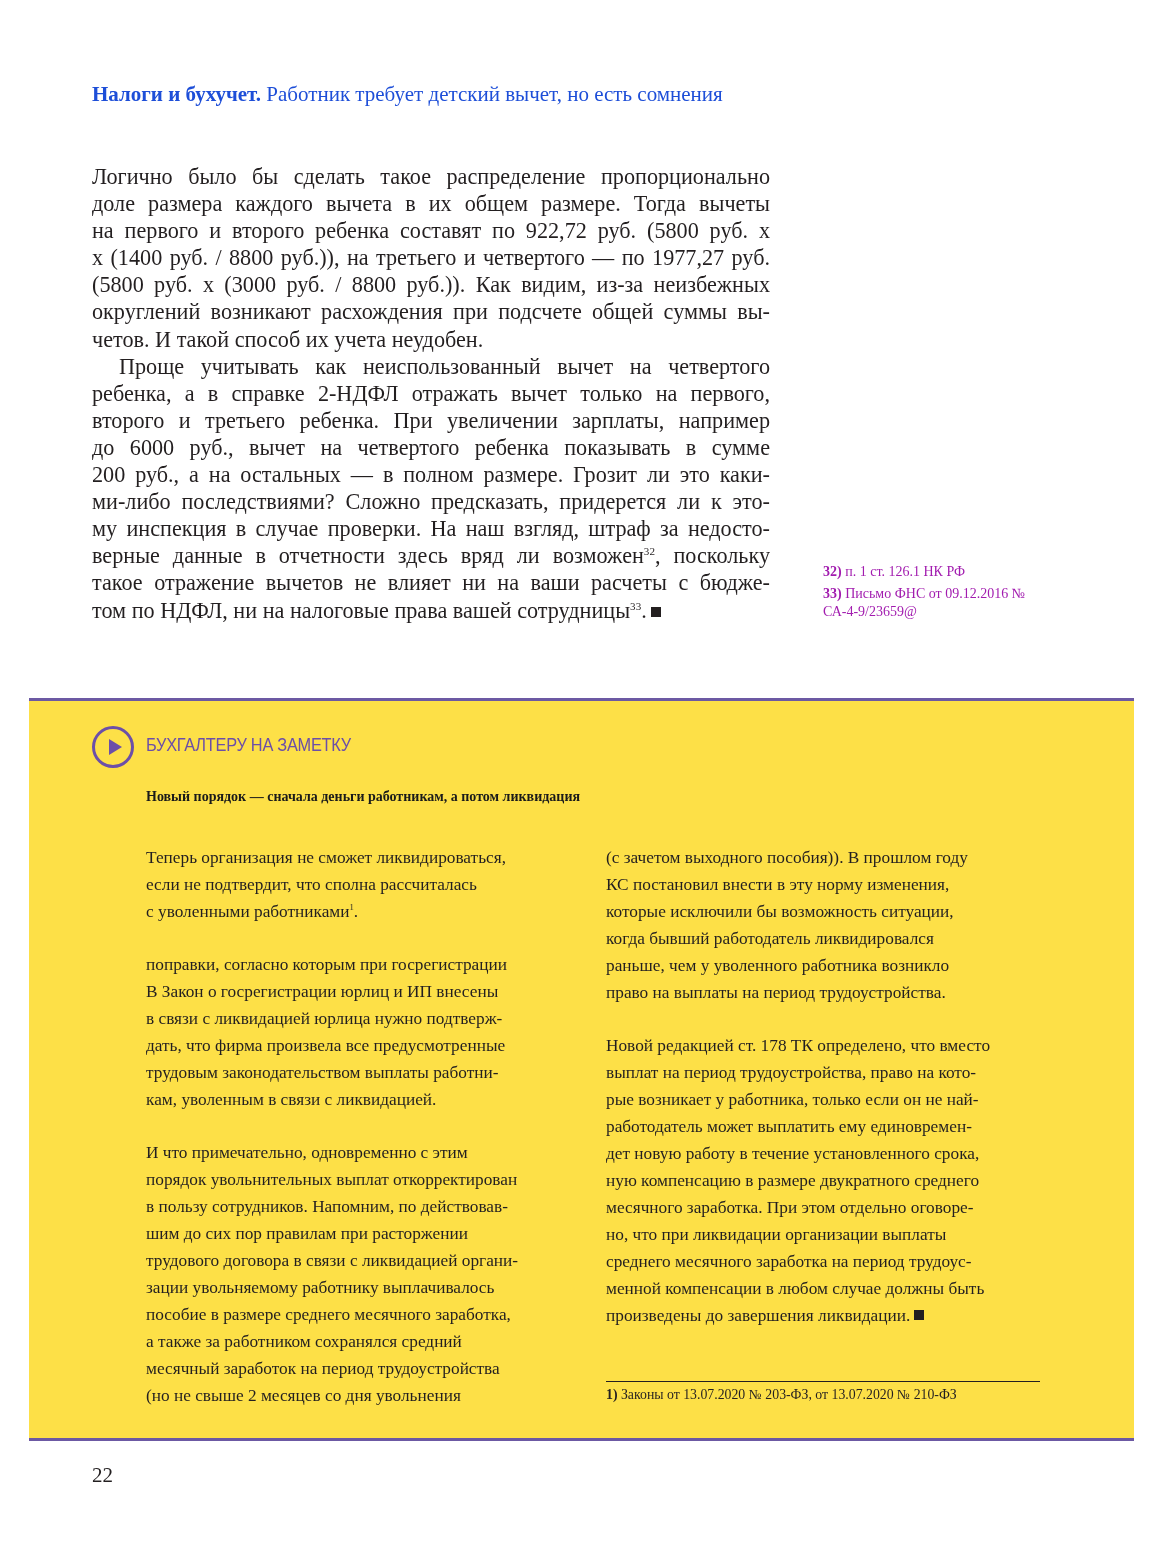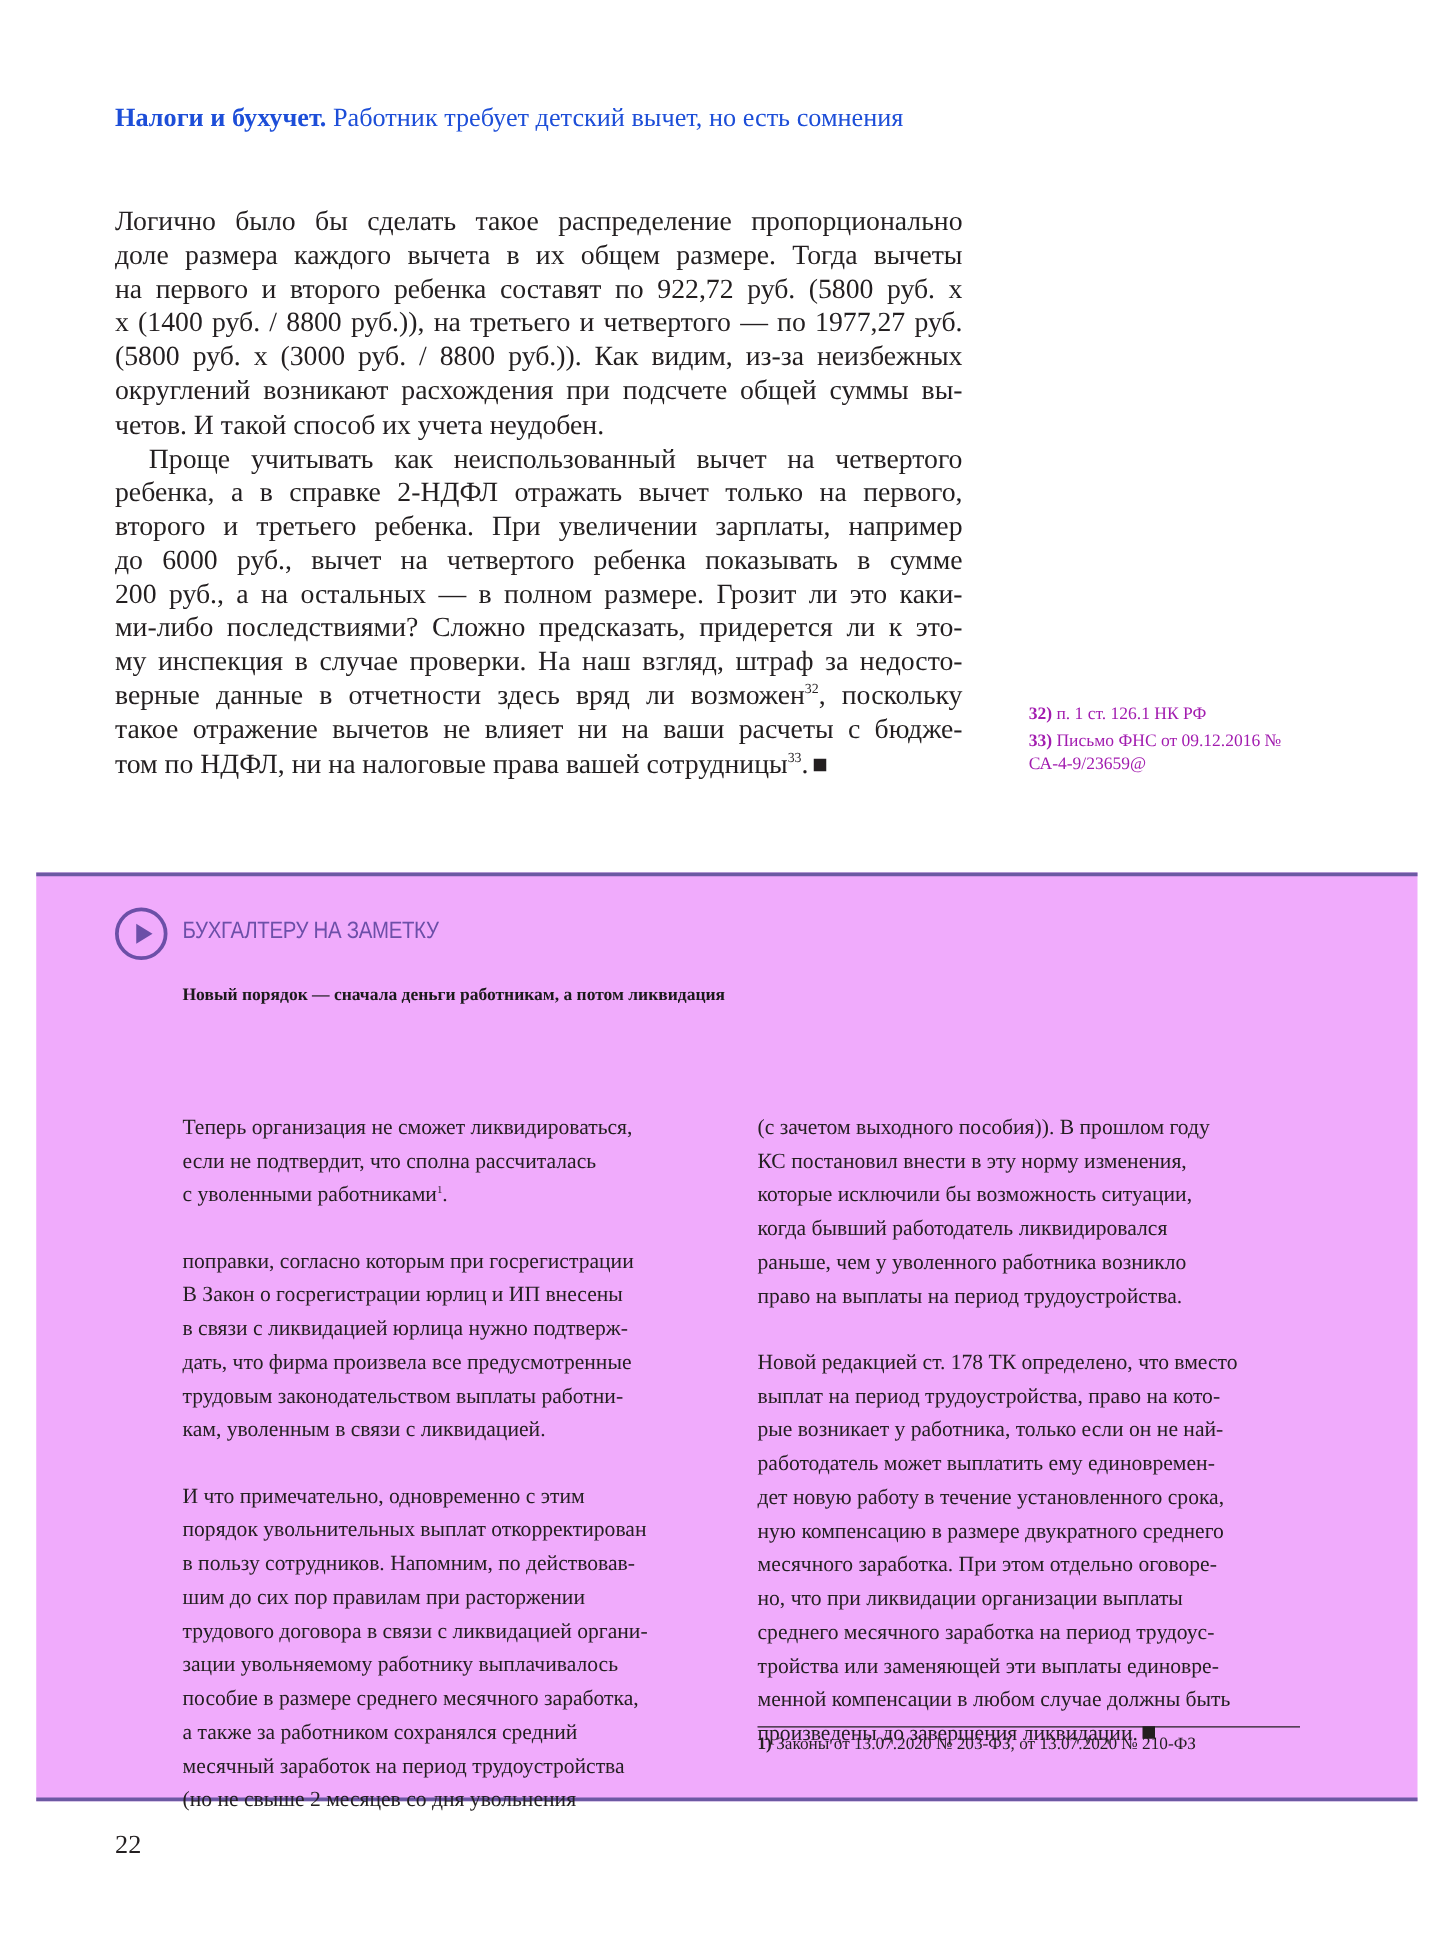--- a/index.html
+++ b/index.html
@@ -23,21 +23,21 @@
   .endmark { display: inline-block; width: 10px; height: 10px; background: #231f20; margin-left: 4px; vertical-align: 1px; }
   .footnotes {
     position: absolute; left: 823px; top: 563px; width: 230px;
     font-family: "Liberation Serif", "DejaVu Serif", serif;
     font-size: 14px; line-height: 18px; color: #a21caf;
   }
   .footnotes .fn { margin-bottom: 4px; }
   .footnotes b { font-weight: bold; }
   .box {
     position: absolute; left: 29px; top: 698px; width: 1105px; height: 743px;
-    background: #f0abfc;
+    background: #fde047;
     border-top: 3px solid #6c59a3;
     border-bottom: 3px solid #6c59a3;
     box-sizing: border-box;
   }
   .box-icon {
     position: absolute; left: 63px; top: 25px; width: 36px; height: 36px;
     border: 3.5px solid #6c4fa8; border-radius: 50%;
   }
   .box-icon::after {
     content: ""; position: absolute; left: 14px; top: 10px;
@@ -50,21 +50,21 @@
     transform: scaleX(0.86); transform-origin: left center;
   }
   .box-title {
     position: absolute; left: 117px; top: 88px;
     font-family: "Liberation Serif", "DejaVu Serif", serif;
     font-size: 14px; font-weight: bold; color: #1a1a1a; white-space: nowrap;
   }
   .col {
     position: absolute; top: 143px;
     font-family: "Liberation Serif", "DejaVu Serif", serif;
-    font-size: 17.3px; line-height: 27px; color: #231f20; margin-top: 44px;
+    font-size: 17.3px; line-height: 27px; color: #231f20;
   }
   .col.left { left: 117px; width: 440px; }
   .col.right { left: 577px; width: 440px; }
   .col .line { display: block; white-space: nowrap; }
   .col .gap { height: 26px; }
   .box-fn-rule { position: absolute; left: 577px; top: 680px; width: 434px; height: 1px; background: #231f20; }
   .box-fn {
     position: absolute; left: 577px; top: 686px;
     font-family: "Liberation Serif", "DejaVu Serif", serif;
     font-size: 13.8px; color: #231f20; white-space: nowrap;
@@ -147,21 +147,20 @@
     <div class="gap"></div>
     <span class="line">Новой редакцией ст. 178 ТК определено, что вместо</span>
     <span class="line">выплат на период трудоустройства, право на кото-</span>
     <span class="line">рые возникает у работника, только если он не най-</span>
     <span class="line">работодатель может выплатить ему единовремен-</span>
     <span class="line">дет новую работу в течение установленного срока,</span>
     <span class="line">ную компенсацию в размере двукратного среднего</span>
     <span class="line">месячного заработка. При этом отдельно оговоре-</span>
     <span class="line">но, что при ликвидации организации выплаты</span>
     <span class="line">среднего месячного заработка на период трудоус-</span>
-    <span class="line">тройства или заменяющей эти выплаты единовре-</span>
     <span class="line">менной компенсации в любом случае должны быть</span>
     <span class="line"><span>произведены до завершения ликвидации.</span><span class="endmark"></span></span>
   </div>
 
   <div class="box-fn-rule"></div>
   <div class="box-fn"><b>1)</b> <span>Законы от 13.07.2020 № 203-ФЗ, от 13.07.2020 № 210-ФЗ</span></div>
 </div>
 
 <div class="page-number">22</div>
 

